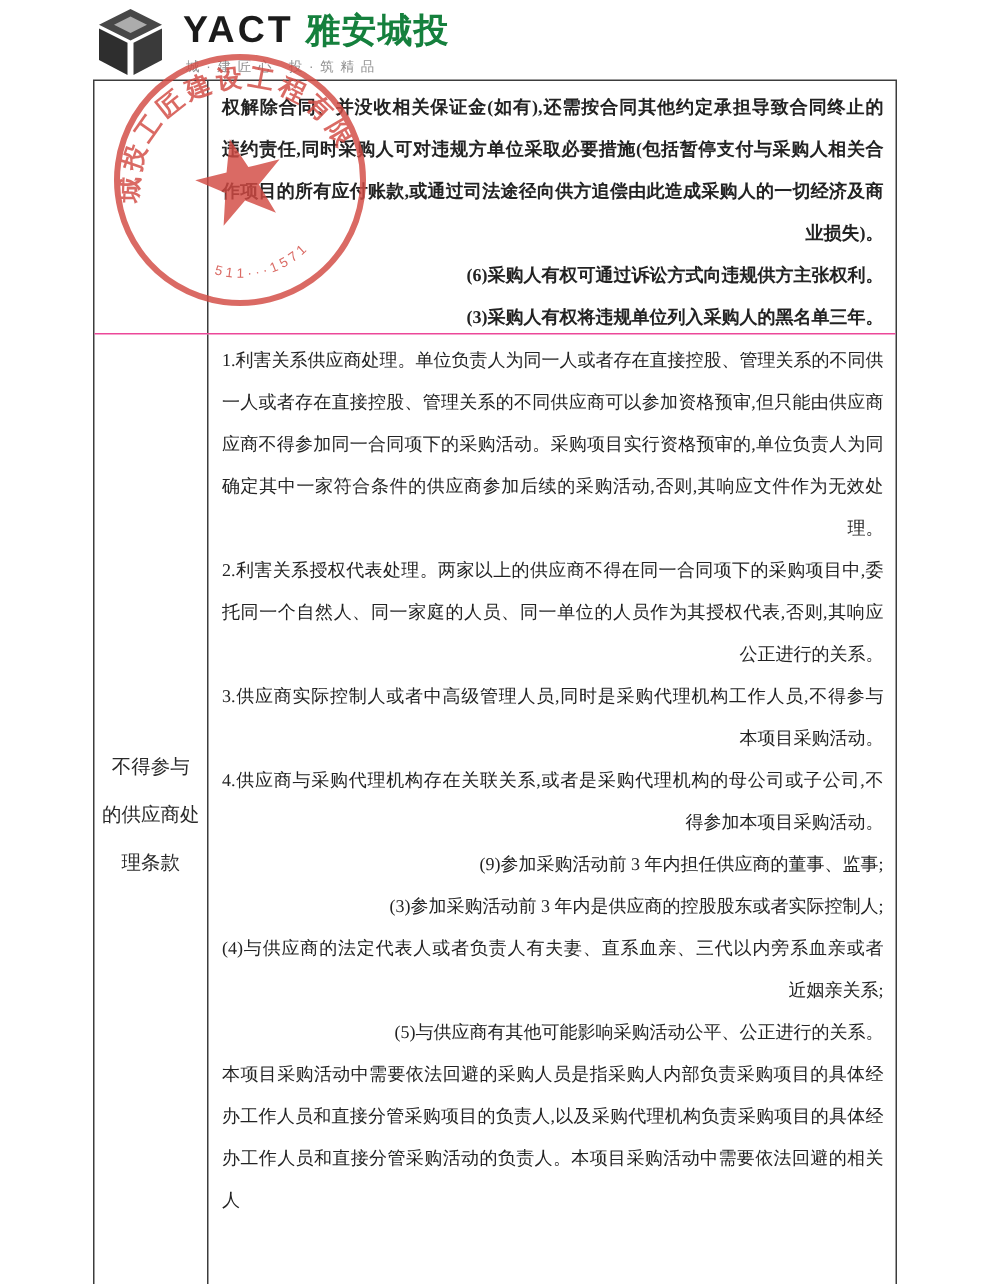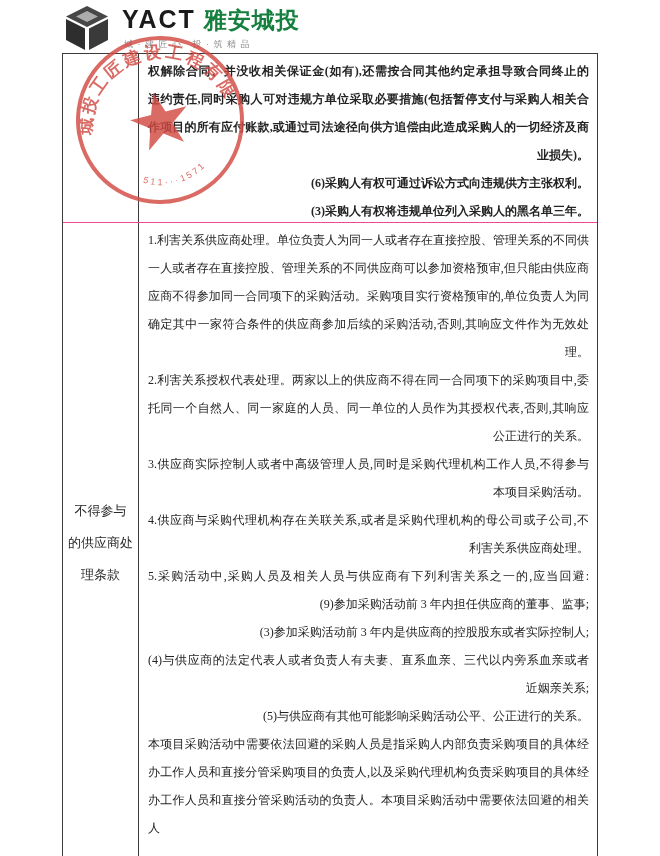--- a/index.html
+++ b/index.html
@@ -125,22 +125,21 @@
         <div class="t-line fill">一人或者存在直接控股、管理关系的不同供应商可以参加资格预审,但只能由供应商</div>
         <div class="t-line fill">应商不得参加同一合同项下的采购活动。采购项目实行资格预审的,单位负责人为同</div>
         <div class="t-line fill">确定其中一家符合条件的供应商参加后续的采购活动,否则,其响应文件作为无效处</div>
         <div class="t-line">理。</div>
         <div class="t-line fill">2.利害关系授权代表处理。两家以上的供应商不得在同一合同项下的采购项目中,委</div>
         <div class="t-line fill">托同一个自然人、同一家庭的人员、同一单位的人员作为其授权代表,否则,其响应</div>
         <div class="t-line">公正进行的关系。</div>
         <div class="t-line fill">3.供应商实际控制人或者中高级管理人员,同时是采购代理机构工作人员,不得参与</div>
         <div class="t-line">本项目采购活动。</div>
         <div class="t-line fill">4.供应商与采购代理机构存在关联关系,或者是采购代理机构的母公司或子公司,不</div>
-        <div class="t-line">利害关系供应商处理。</div>
-        <div class="t-line fill">5.采购活动中,采购人员及相关人员与供应商有下列利害关系之一的,应当回避:</div>
+        <div class="t-line">得参加本项目采购活动。</div>
         <div class="t-line">(9)参加采购活动前 3 年内担任供应商的董事、监事;</div>
         <div class="t-line">(3)参加采购活动前 3 年内是供应商的控股股东或者实际控制人;</div>
         <div class="t-line fill">(4)与供应商的法定代表人或者负责人有夫妻、直系血亲、三代以内旁系血亲或者</div>
         <div class="t-line">近姻亲关系;</div>
         <div class="t-line">(5)与供应商有其他可能影响采购活动公平、公正进行的关系。</div>
         <div class="t-line fill">本项目采购活动中需要依法回避的采购人员是指采购人内部负责采购项目的具体经</div>
         <div class="t-line fill">办工作人员和直接分管采购项目的负责人,以及采购代理机构负责采购项目的具体经</div>
         <div class="t-line fill">办工作人员和直接分管采购活动的负责人。本项目采购活动中需要依法回避的相关人</div>
       </div>
   </div>

